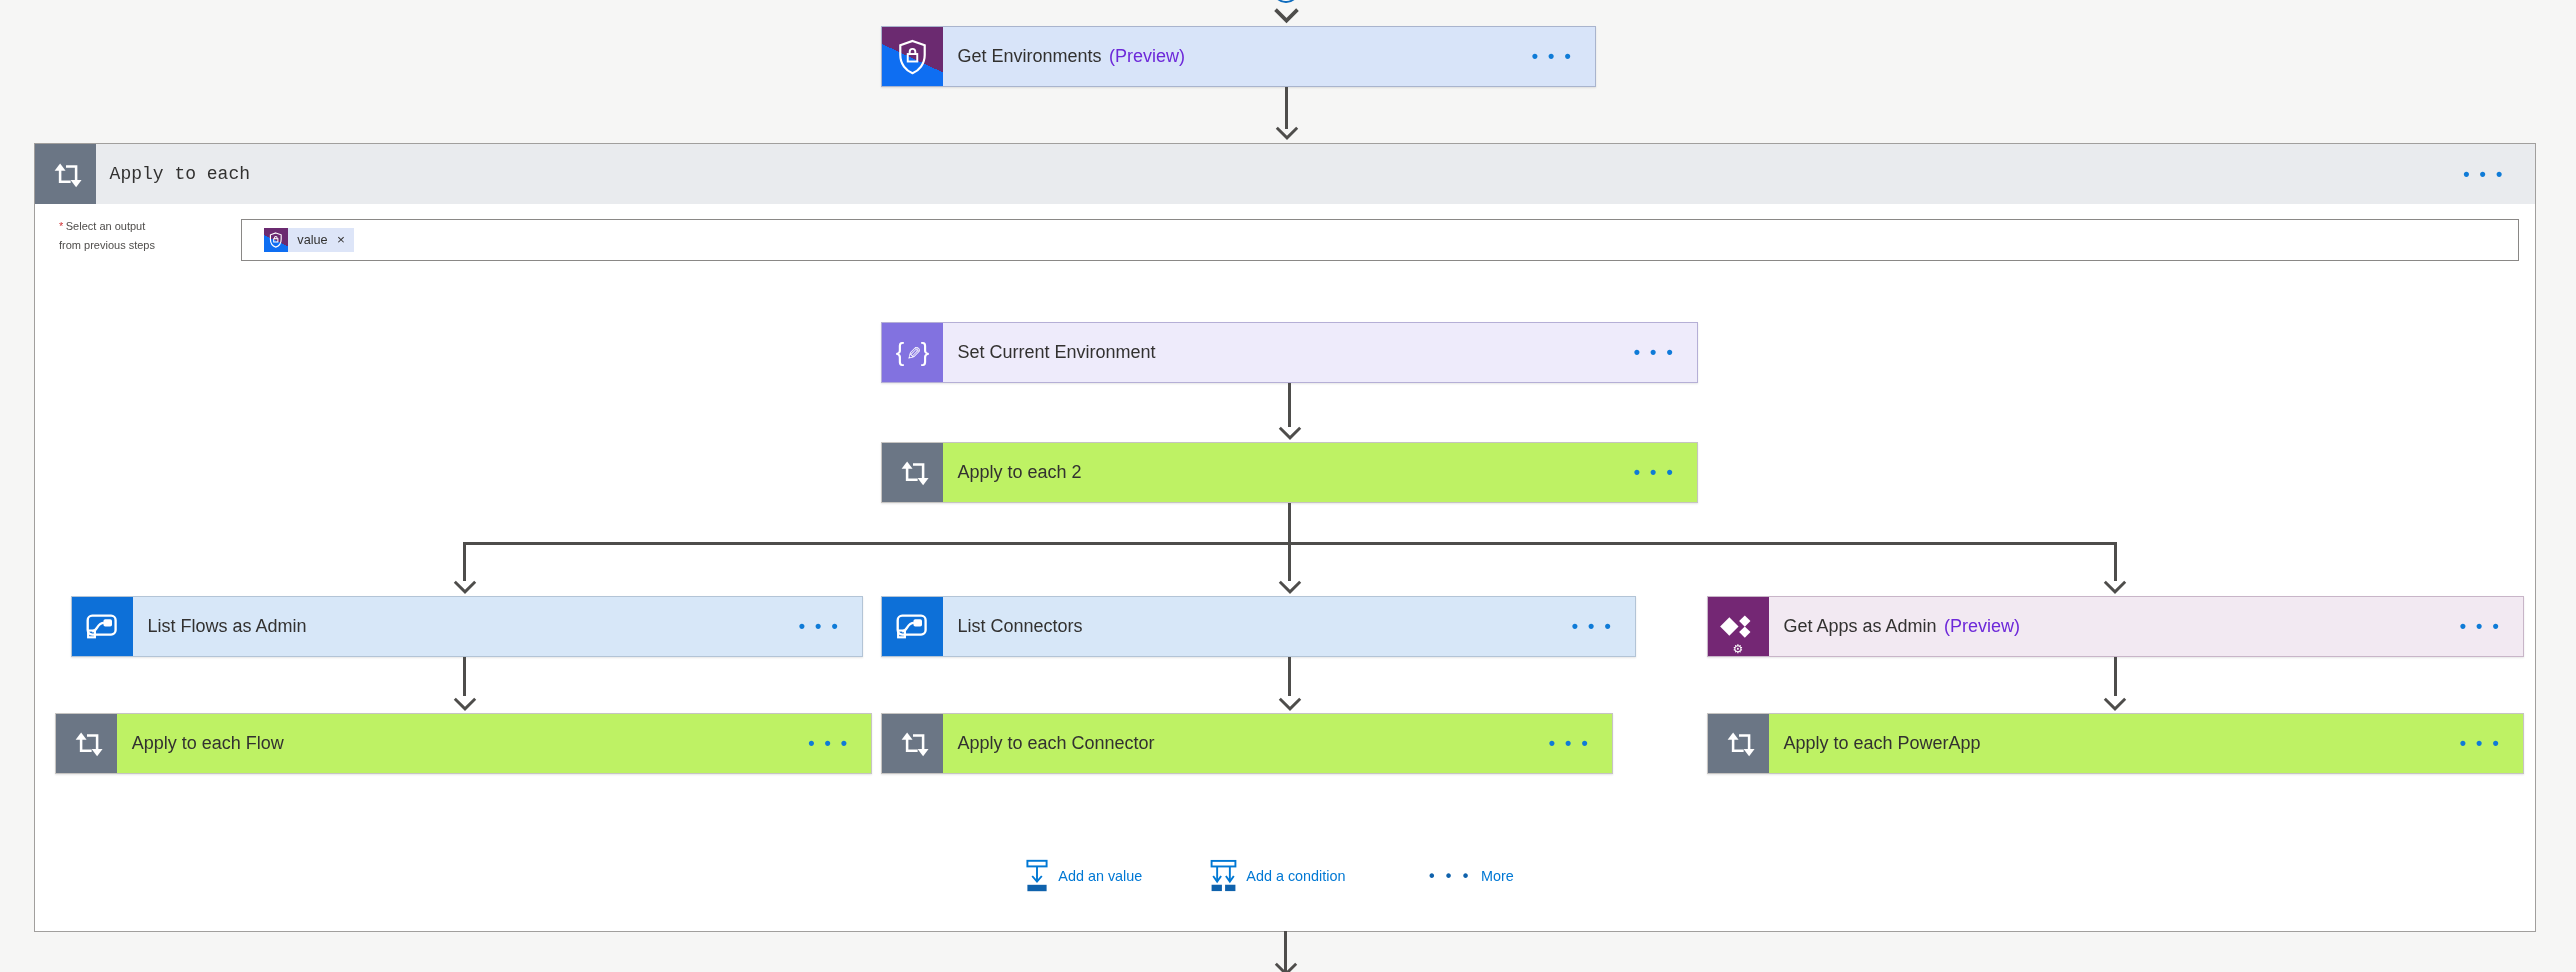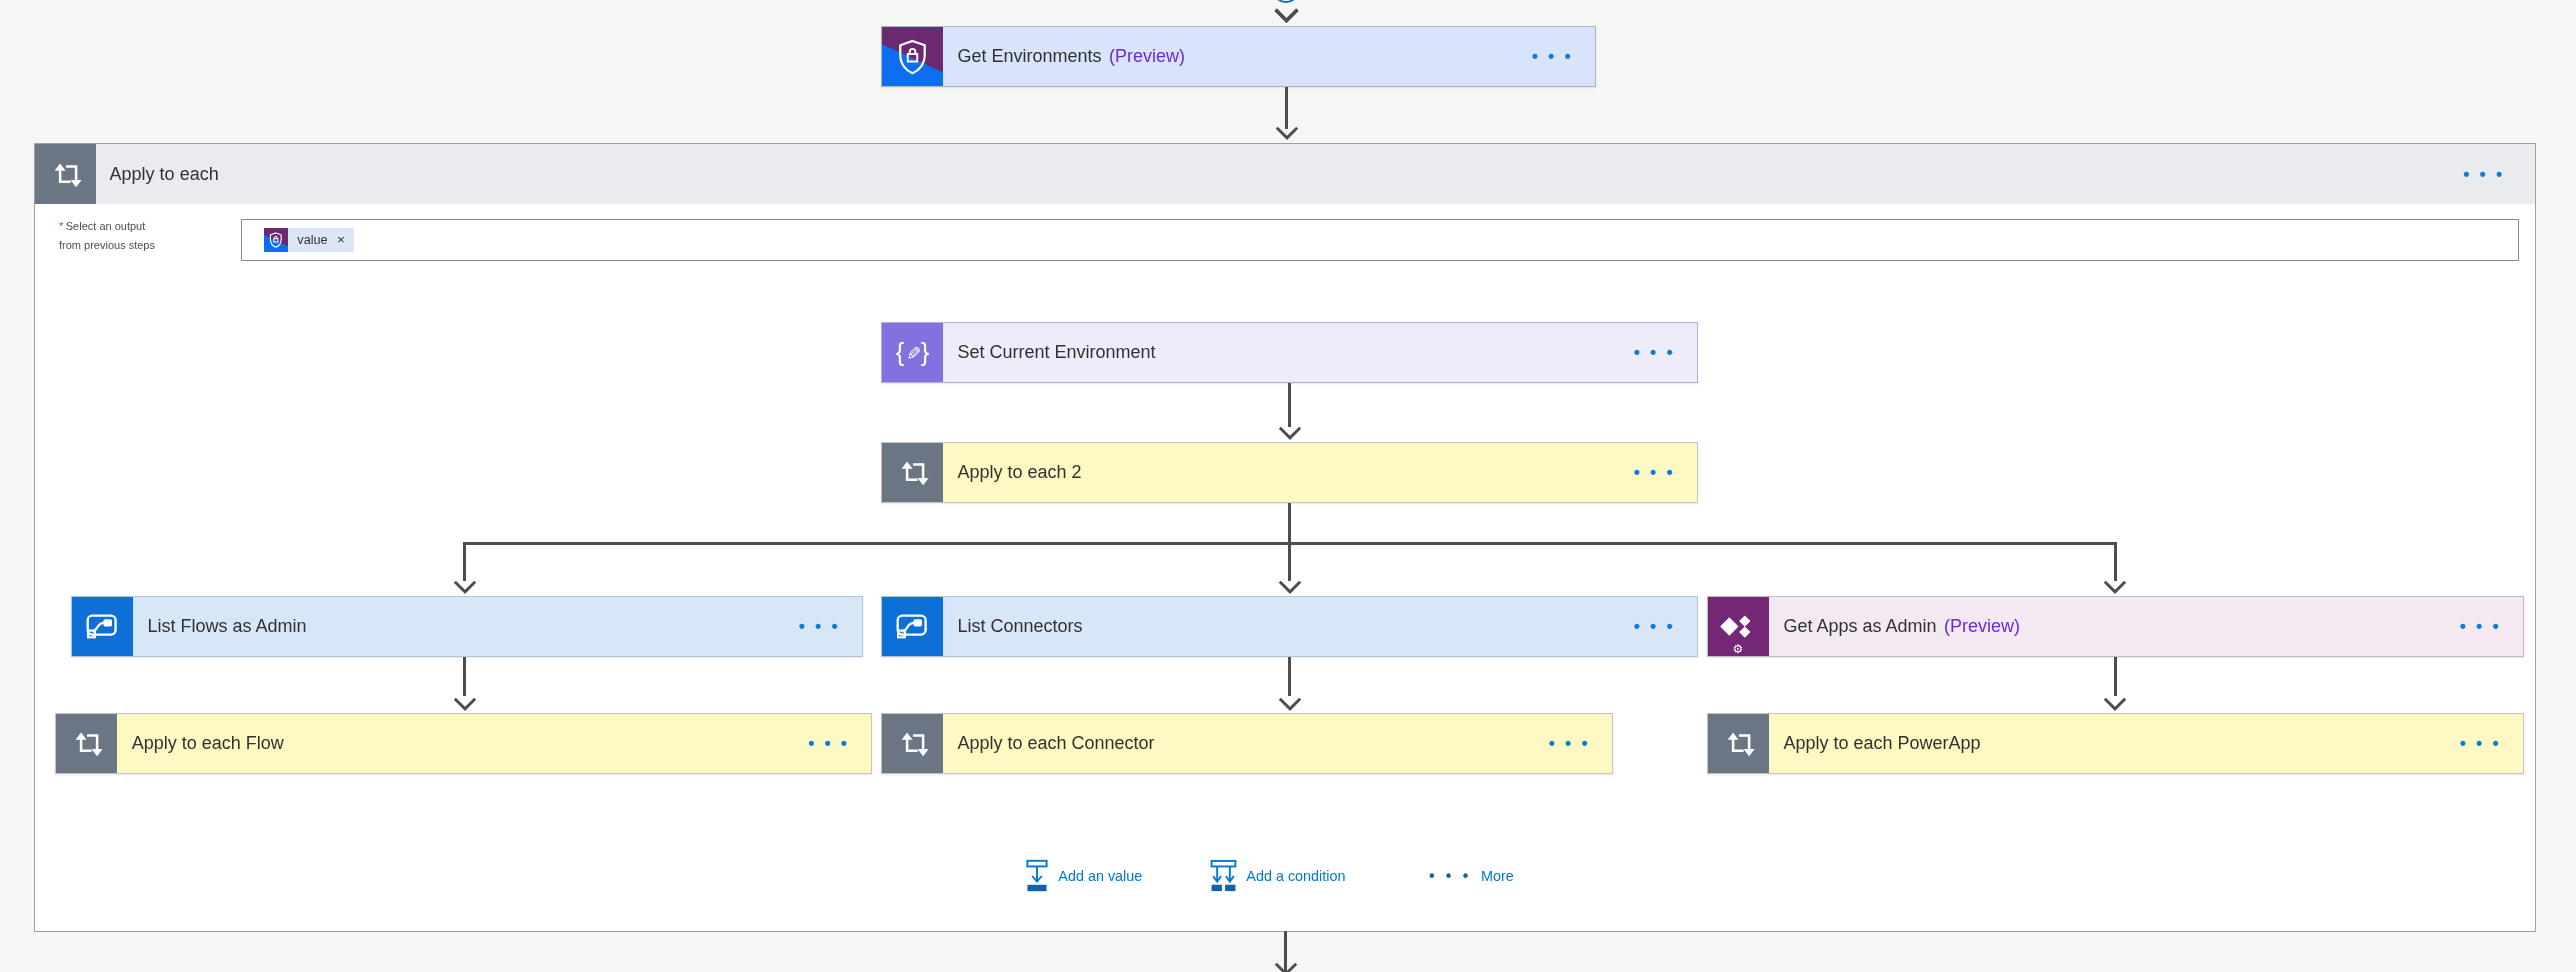--- a/index.html
+++ b/index.html
@@ -35,38 +35,38 @@
   .preview{color:#6d28d9;margin-left:7.6px;}
   .dots{
     width:85px;flex:none;display:flex;align-items:center;justify-content:center;
     color:#0f7bd7;font-size:18px;letter-spacing:2.5px;font-weight:bold;cursor:pointer;
   }
 
   .blue-card{background:#d7e7f8;border-color:#b3c4d6;}
   .admin-card{background:#d8e4f9;border-color:#a9b4cd;}
   .purple-card{background:#eeebfb;border-color:#b5afd6;}
   .pink-card{background:#f2e9f2;border-color:#c8b5c8;}
-  .loop-card{background:#fef9c3;border-color:#c6c4c2;}
+  .loop-card{background:#bef264;border-color:#c6c4c2;}
   .loop-icon-bg{background:#6b7685;}
   .flow-icon-bg{background:#0d70d8;}
   .variable-icon-bg{background:#8272e0;}
   .powerapps-icon-bg{background:#742774;}
   .shield-bg{background:linear-gradient(205deg,#6b2a70 52%,#0e6ef2 52%);}
 
   
   .scope{
     position:absolute;left:34px;top:143px;width:2502px;height:789px;box-sizing:border-box;
     background:#ffffff;border:0.8px solid #a19f9d;
   }
   .scope-header{
     position:absolute;left:0;top:0;width:100%;height:60px;background:#e9ebee;
     display:flex;align-items:stretch;cursor:pointer;
   }
   .scope-header .icon{width:61px;flex:none;display:flex;align-items:center;justify-content:center;}
-  .scope-header .title{flex:1;display:flex;align-items:center;padding-left:13.6px;font-size:18px;color:#323130;white-space:nowrap;}
+  .scope-header .title{flex:1;display:flex;align-items:center;padding-left:13.6px;font-size:18px;color:#323130;white-space:nowrap;font-family:Liberation Mono, monospace;}
   .scope-header .dots{width:102px;}
 
   .field-label{position:absolute;left:24px;top:73px;font-size:11px;line-height:18.7px;color:#4f4d4b;}
   .req{color:#d13438;margin-right:2.5px;}
   .field-input{
     position:absolute;left:206px;top:75px;width:2278px;height:42px;box-sizing:border-box;
     background:#fff;border:0.8px solid #8a8886;display:flex;align-items:center;padding-left:22px;cursor:text;
   }
   .token{display:flex;height:24px;align-items:stretch;cursor:default;}
   .token-icon{width:24px;flex:none;display:flex;align-items:center;justify-content:center;}
@@ -214,21 +214,21 @@
           <path d="M8 20.5 C14 20.5 13 11 21 11" fill="none" stroke="#fff" stroke-width="2.6"></path>
           <rect x="3.5" y="19.5" width="7.5" height="7.5" fill="none" stroke="#fff" stroke-width="2.4"></rect>
         </svg>
       </span>
       <span class="title">
           <span>List Flows as Admin</span>
         </span>
       <span class="dots">• • •</span>
     </div>
 
-    <div class="card blue-card" style="left:846px;top:452px;width:817px">
+    <div class="card blue-card" style="left:846px;top:452px;width:755px">
       <span class="icon flow-icon-bg">
         <svg width="36" height="27" viewBox="0 0 40 30">
           <rect x="3" y="3" width="31" height="21" rx="5" fill="none" stroke="#fff" stroke-width="2.6"></rect>
           <rect x="20.5" y="7" width="9.5" height="8" rx="2" fill="#fff"></rect>
           <path d="M8 20.5 C14 20.5 13 11 21 11" fill="none" stroke="#fff" stroke-width="2.6"></path>
           <rect x="3.5" y="19.5" width="7.5" height="7.5" fill="none" stroke="#fff" stroke-width="2.4"></rect>
         </svg>
       </span>
       <span class="title">
           <span>List Connectors</span>

